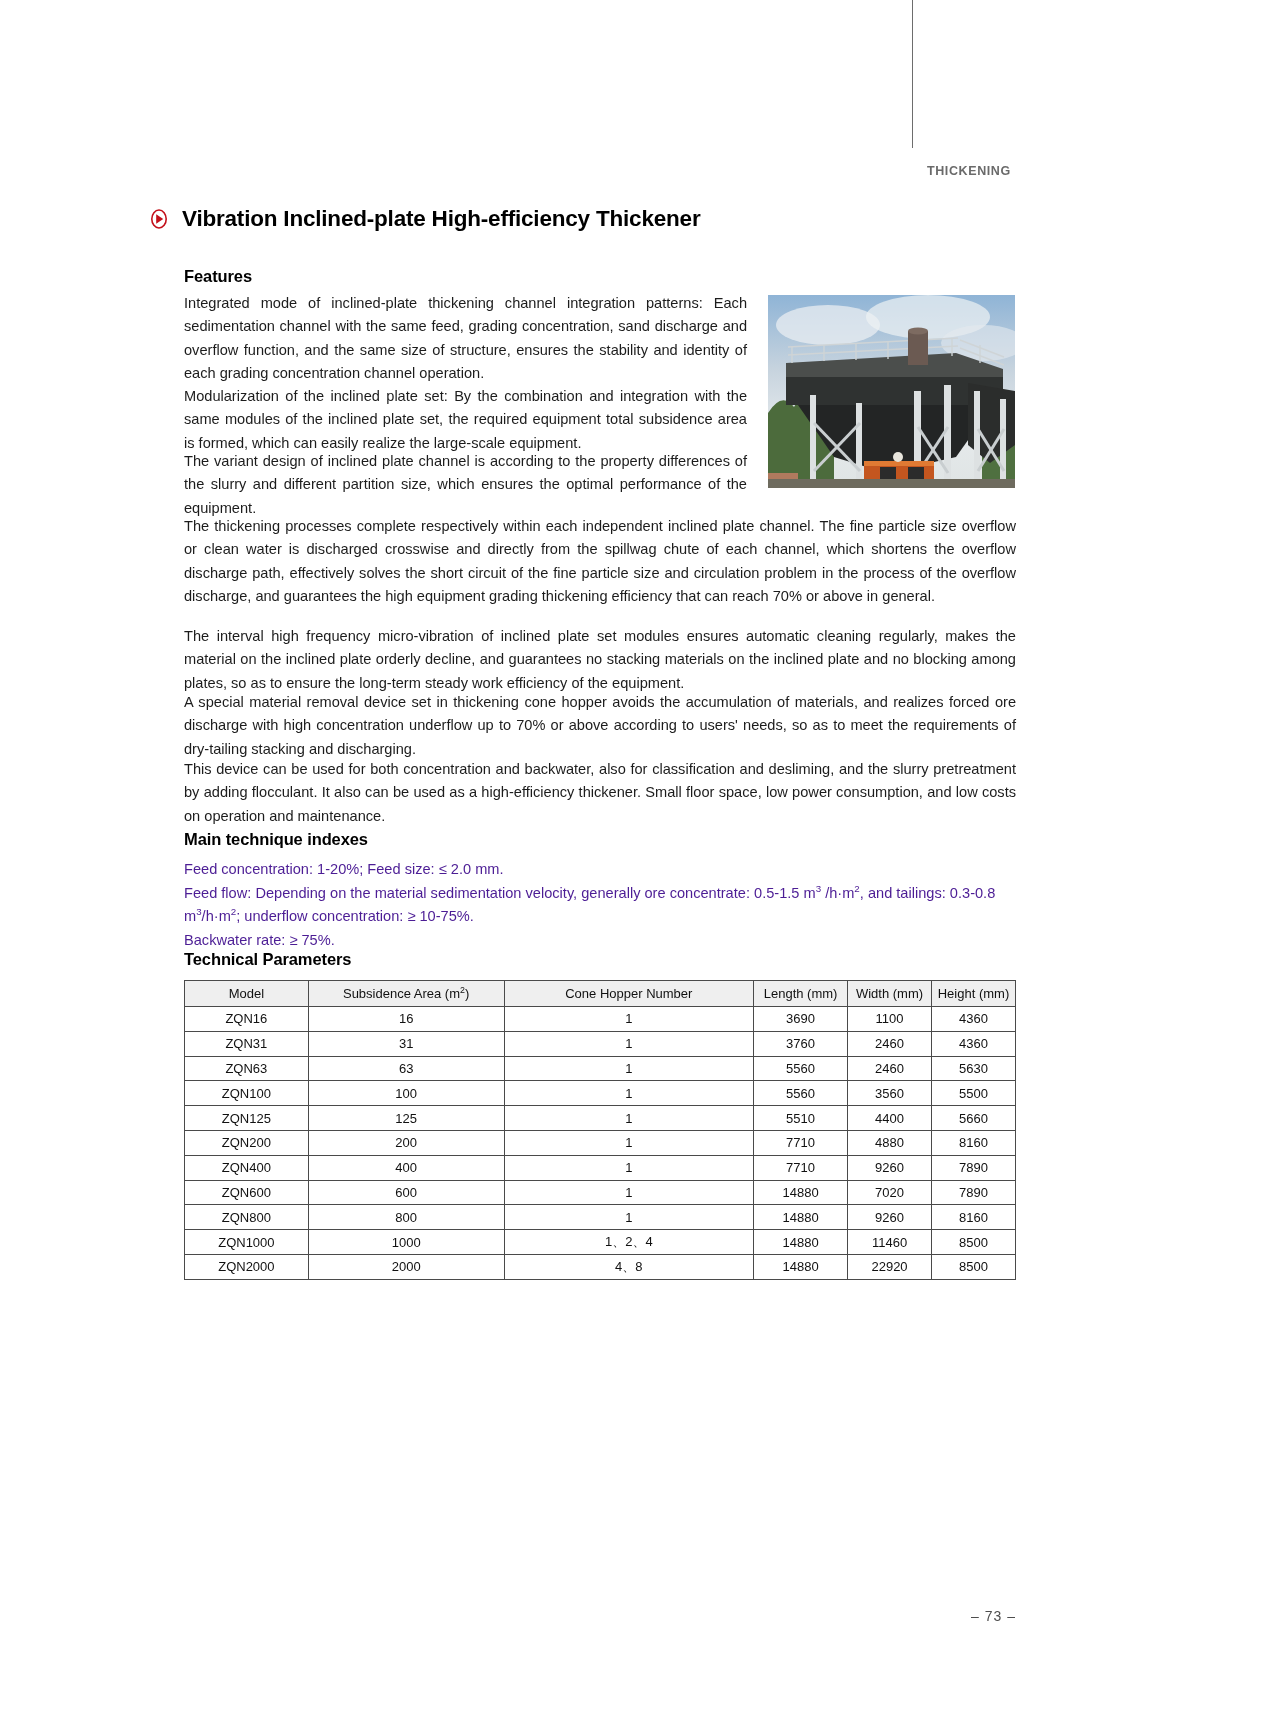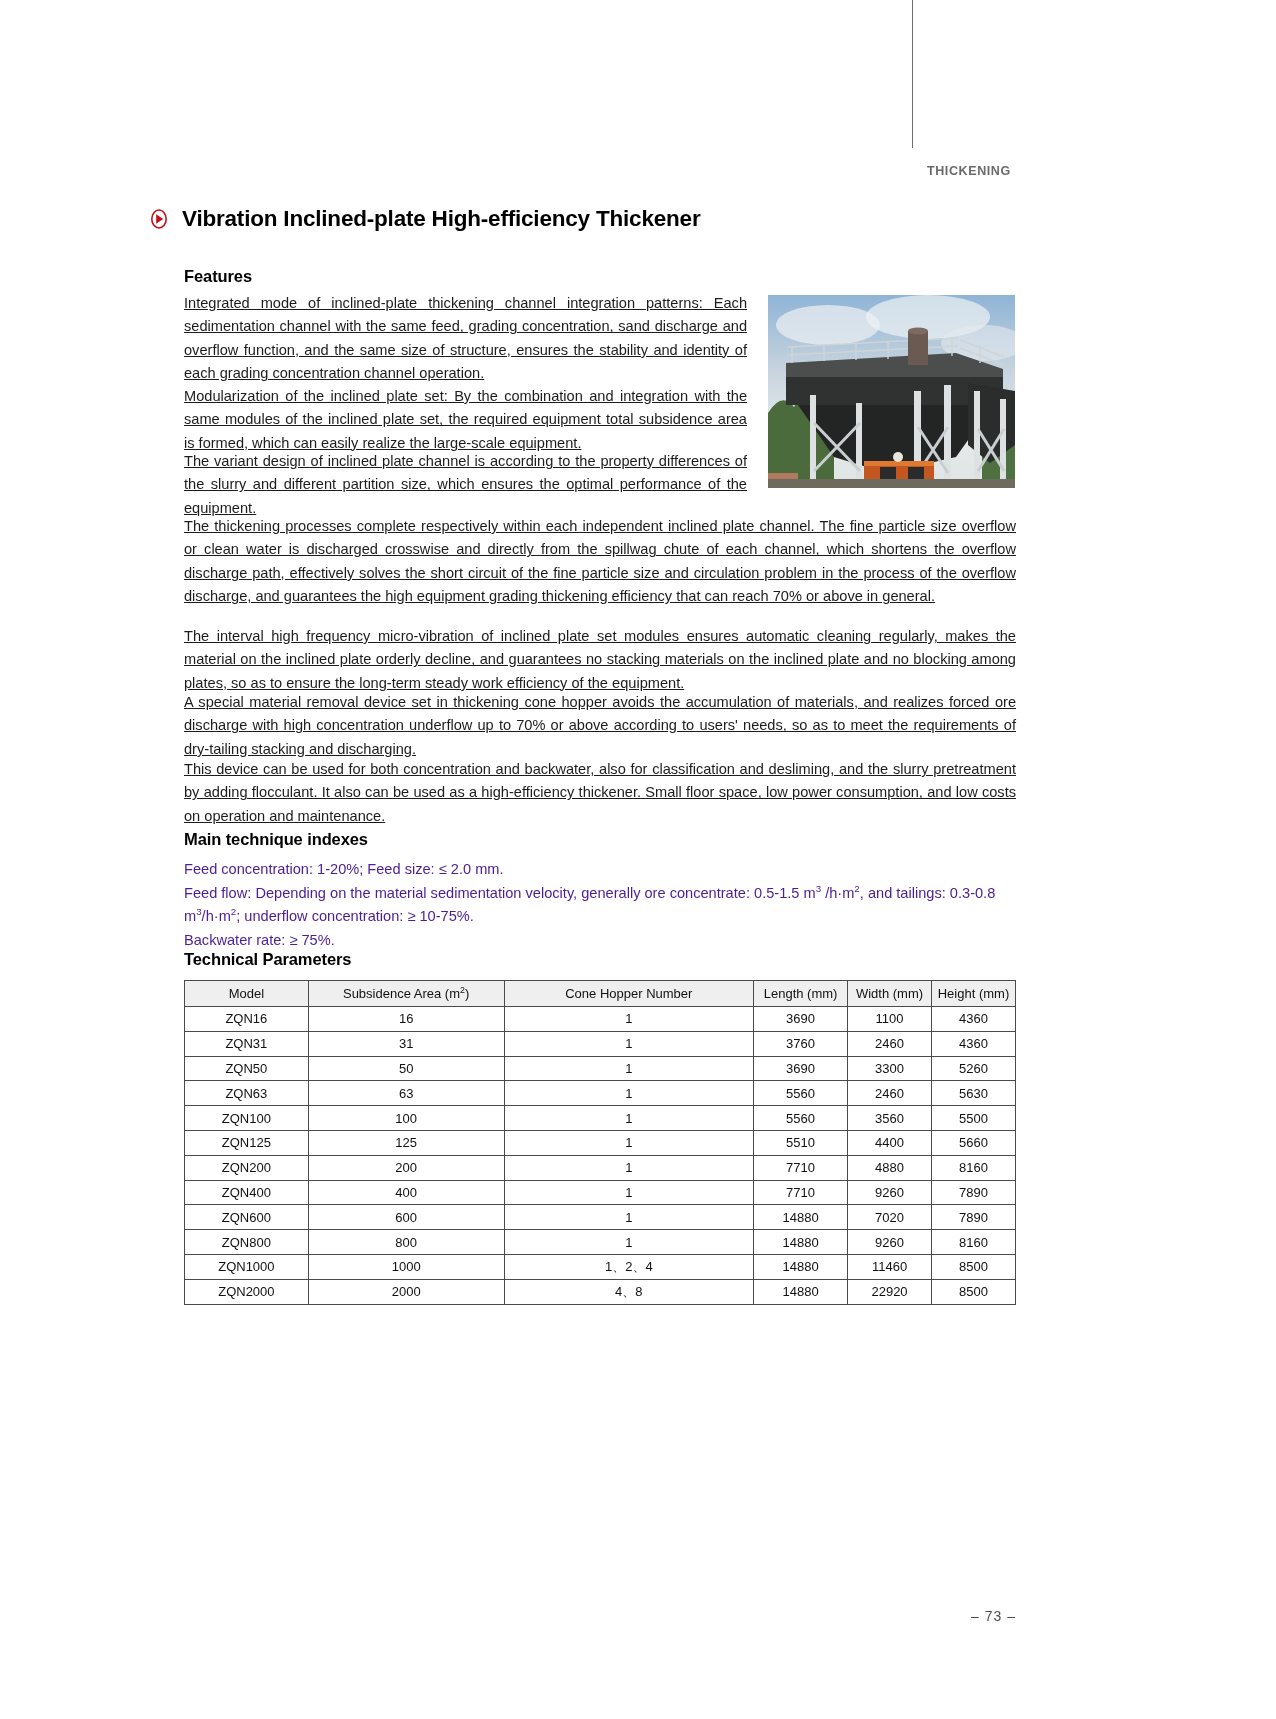--- a/index.html
+++ b/index.html
@@ -79,21 +79,20 @@
   
   .para {
     position: absolute;
     font-size: 14.6px;
     line-height: 23.4px;
     color: #1c1c1c;
     text-align: justify;
     text-justify: inter-word;
     font-family: "Liberation Sans", sans-serif;
     hyphens: none;
-    text-decoration: underline;
   }
   .para.narrow { width: 563px; left: 184px; }
   .para.wide   { width: 832px; left: 184px; }
 
   #p1 { top: 292px; }
   #p2 { top: 385px; }
   #p3 { top: 450px; }
   #p4 { top: 515px; }
   #p5 { top: 625px; }
   #p6 { top: 691px; }
@@ -322,28 +321,20 @@
         </tr>
         <tr>
           <td>ZQN31</td>
           <td>31</td>
           <td>1</td>
           <td>3760</td>
           <td>2460</td>
           <td>4360</td>
         </tr>
         <tr>
-          <td>ZQN50</td>
-          <td>50</td>
-          <td>1</td>
-          <td>3690</td>
-          <td>3300</td>
-          <td>5260</td>
-        </tr>
-        <tr>
           <td>ZQN63</td>
           <td>63</td>
           <td>1</td>
           <td>5560</td>
           <td>2460</td>
           <td>5630</td>
         </tr>
         <tr>
           <td>ZQN100</td>
           <td>100</td>

